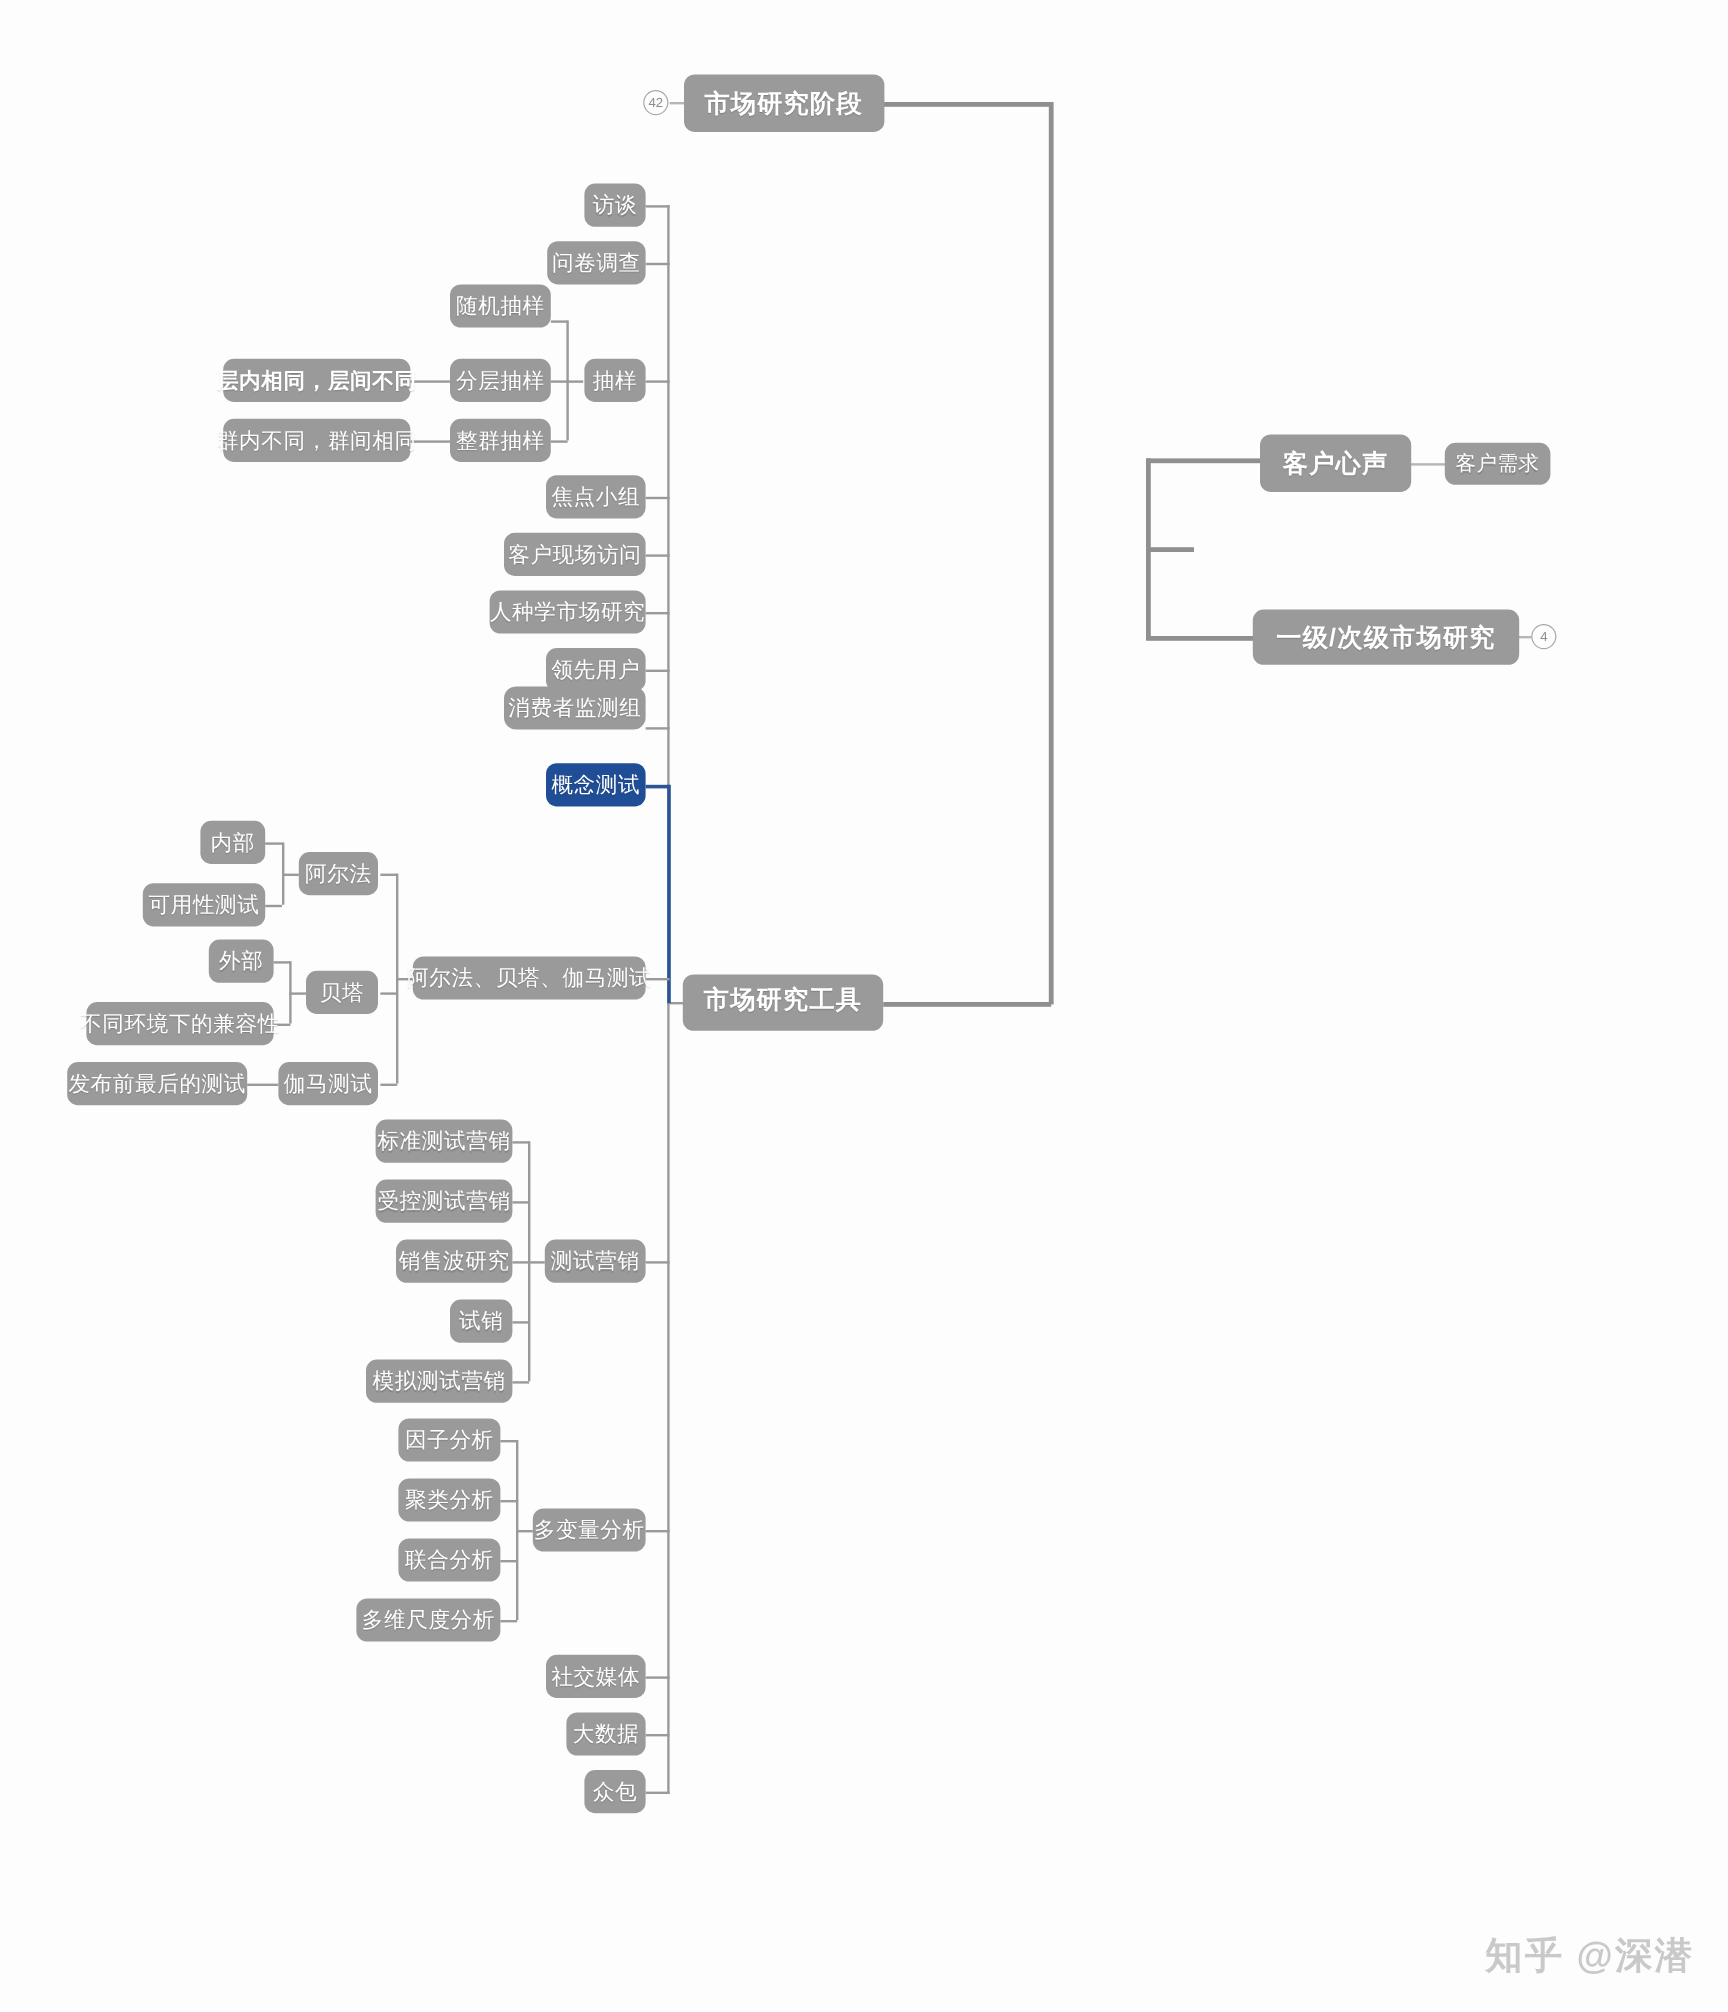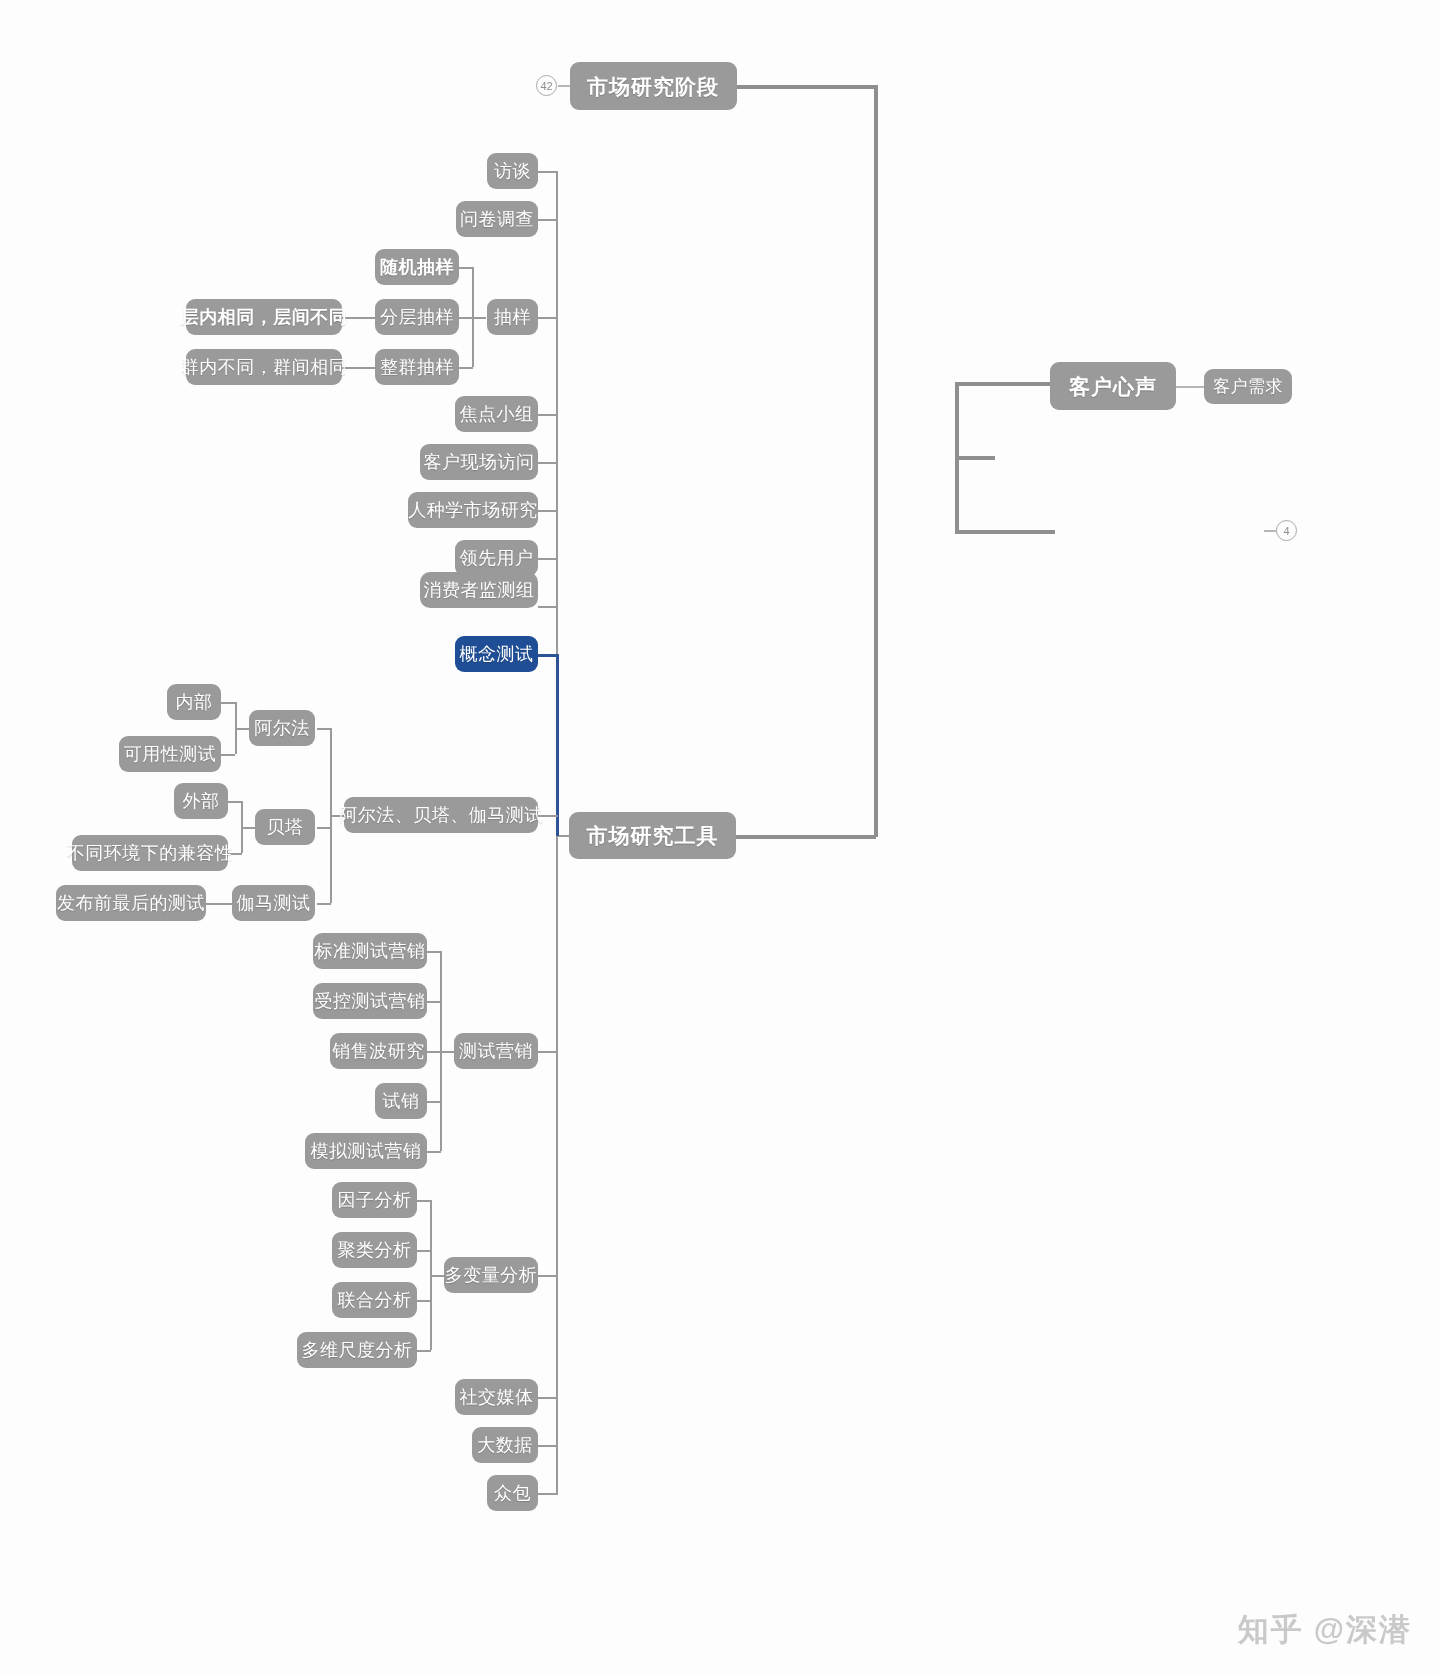--- a/index.html
+++ b/index.html
@@ -167,29 +167,30 @@
   <div class="link h" style="left:417px; top:1300px; width:14px;"></div>
   <div class="link h" style="left:417px; top:1350px; width:14px;"></div>
 
 
   <div class="badge" style="left:536px; top:75px;">42</div>
   <div class="node lvl-branch" style="left:570px; top:62px; width:167px; height:48px;padding-left:15px;">市场研究阶段</div>
 
   <div class="node lvl-branch" style="left:1050px; top:362px; width:126px; height:48px;">客户心声</div>
   <div class="node lvl-leaf" style="left:1204px; top:369px; width:88px; height:35px;">客户需求</div>
 
+  <div class="node lvl-branch" style="left:1044px; top:508px; width:222px; height:46px;">一级/次级市场研究</div>
   <div class="badge" style="left:1276px; top:520px;">4</div>
 
-  <div class="node lvl-branch" style="left:569px; top:812px; width:167px; height:47px;">市场研究工具</div>
+  <div class="node lvl-branch" style="left:569px; top:812px; width:167px; height:47px;font-family:Liberation Mono, monospace;">市场研究工具</div>
 
   <div class="node lvl-mid" style="left:487px; top:153px; width:51px; height:36px;">访谈</div>
   <div class="node lvl-mid" style="left:456px; top:201px; width:82px; height:36px;">问卷调查</div>
   <div class="node lvl-mid" style="left:487px; top:299px; width:51px; height:36px;">抽样</div>
 
-  <div class="node lvl-mid" style="left:375px; top:249px; width:84px; height:36px;font-weight:bold;">随机抽样</div>
+  <div class="node lvl-mid" style="left:375px; top:237px; width:84px; height:36px;">随机抽样</div>
   <div class="node lvl-mid" style="left:375px; top:299px; width:84px; height:36px;">分层抽样</div>
   <div class="node lvl-mid" style="left:375px; top:349px; width:84px; height:36px;text-align:center;">整群抽样</div>
 
   <div class="node lvl-mid" style="left:186px; top:299px; width:156px; height:36px;font-weight:bold;">层内相同，层间不同</div>
   <div class="node lvl-mid" style="left:186px; top:349px; width:156px; height:36px;">群内不同，群间相同</div>
 
   <div class="node lvl-mid" style="left:455px; top:396px; width:83px; height:36px;">焦点小组</div>
   <div class="node lvl-mid" style="left:420px; top:444px; width:118px; height:36px;">客户现场访问</div>
   <div class="node lvl-mid" style="left:408px; top:492px; width:130px; height:36px;">人种学市场研究</div>
   <div class="node lvl-mid" style="left:455px; top:540px; width:83px; height:36px;">领先用户</div>

